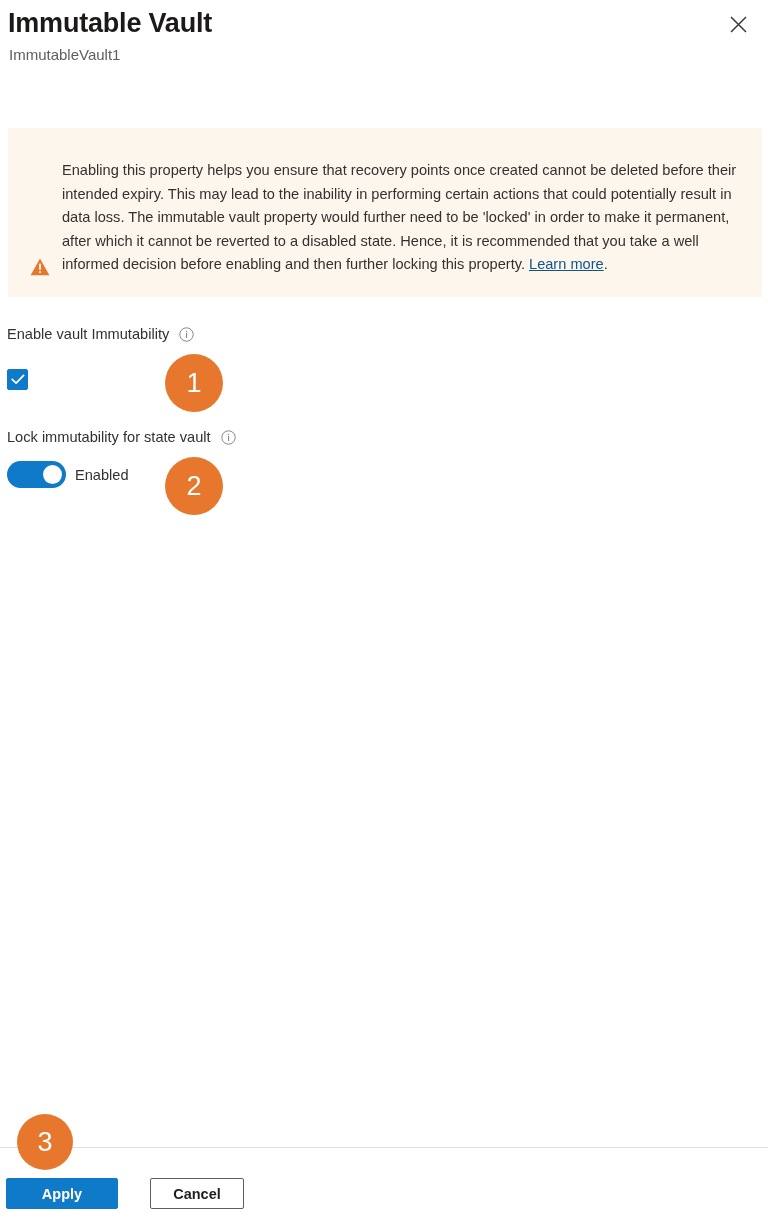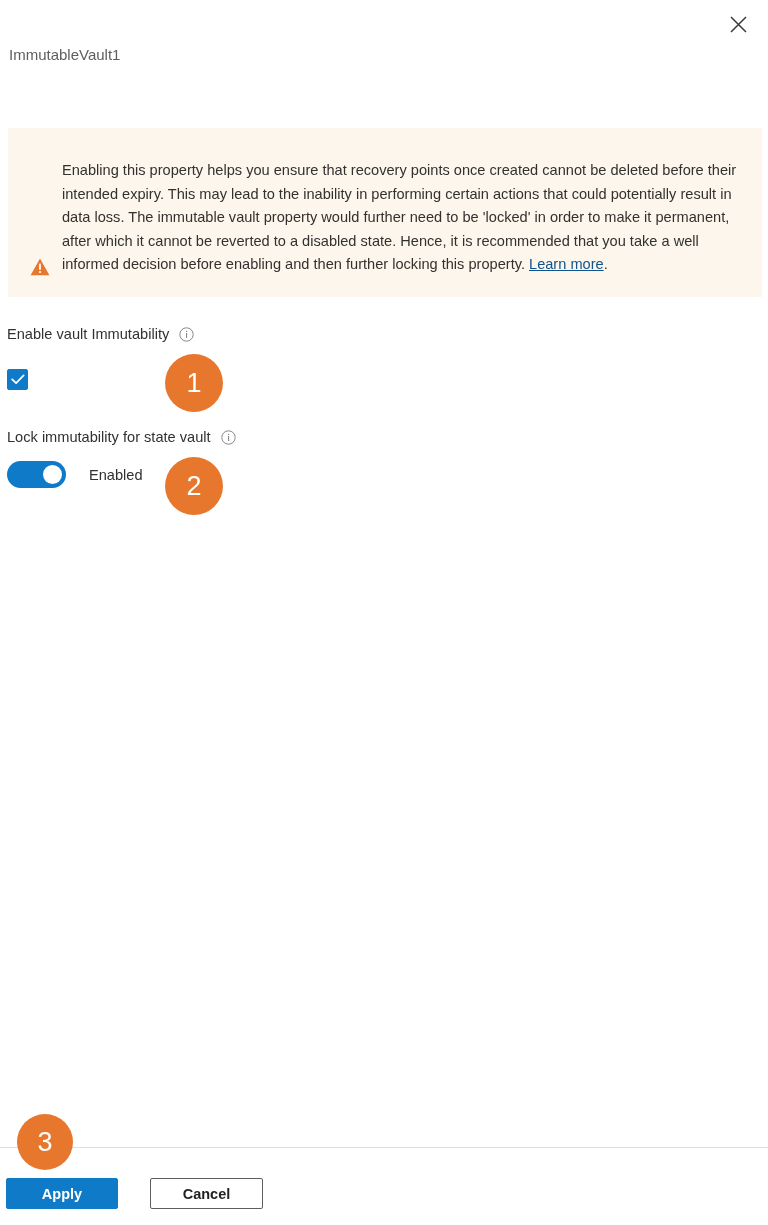--- a/index.html
+++ b/index.html
@@ -151,21 +151,21 @@
   .toggle-knob {
     position: absolute;
     right: 4px;
     top: 4px;
     width: 19px;
     height: 19px;
     border-radius: 50%;
     background: #ffffff;
   }
   .toggle-label {
-    margin-left: 23px;
+    margin-left: 9px;
     font-size: 14.6px;
     color: #323130;
     line-height: 20px;
     white-space: nowrap;
   }
 
   
   .footer-divider {
     position: absolute;
     left: 0;
@@ -192,21 +192,21 @@
     left: 6px;
     top: 1178px;
     width: 112px;
     background: #0f7ac8;
     color: #ffffff;
     border: 1px solid #0f7ac8;
   }
   .btn-cancel {
     left: 150px;
     top: 1178px;
-    width: 113px;
+    width: 94px;
     background: #ffffff;
     color: #201f1e;
     border: 1px solid #605e5c;
   }
 
   
   .badge {
     position: absolute;
     border-radius: 50%;
     background: #e8772e;
@@ -220,20 +220,21 @@
     font-family: "Liberation Sans", sans-serif;
   }
   .badge-1 { left: 165px; top: 354px; width: 58px; height: 58px; }
   .badge-2 { left: 165px; top: 457px; width: 58px; height: 58px; }
   .badge-3 { left: 17px; top: 1114px; width: 56px; height: 56px; }
 </style>
 </head>
 <body>
 
 <div class="header">
+  <div class="page-title">Immutable Vault</div>
   <div class="page-subtitle">ImmutableVault1</div>
   <button class="close-button">
     <span>
       <svg width="17" height="17" viewBox="0 0 17 17">
         <path d="M1 1 L16 16 M16 1 L1 16" stroke="#3b3a39" stroke-width="1.5" fill="none"></path>
       </svg>
     </span>
   </button>
 </div>
 

